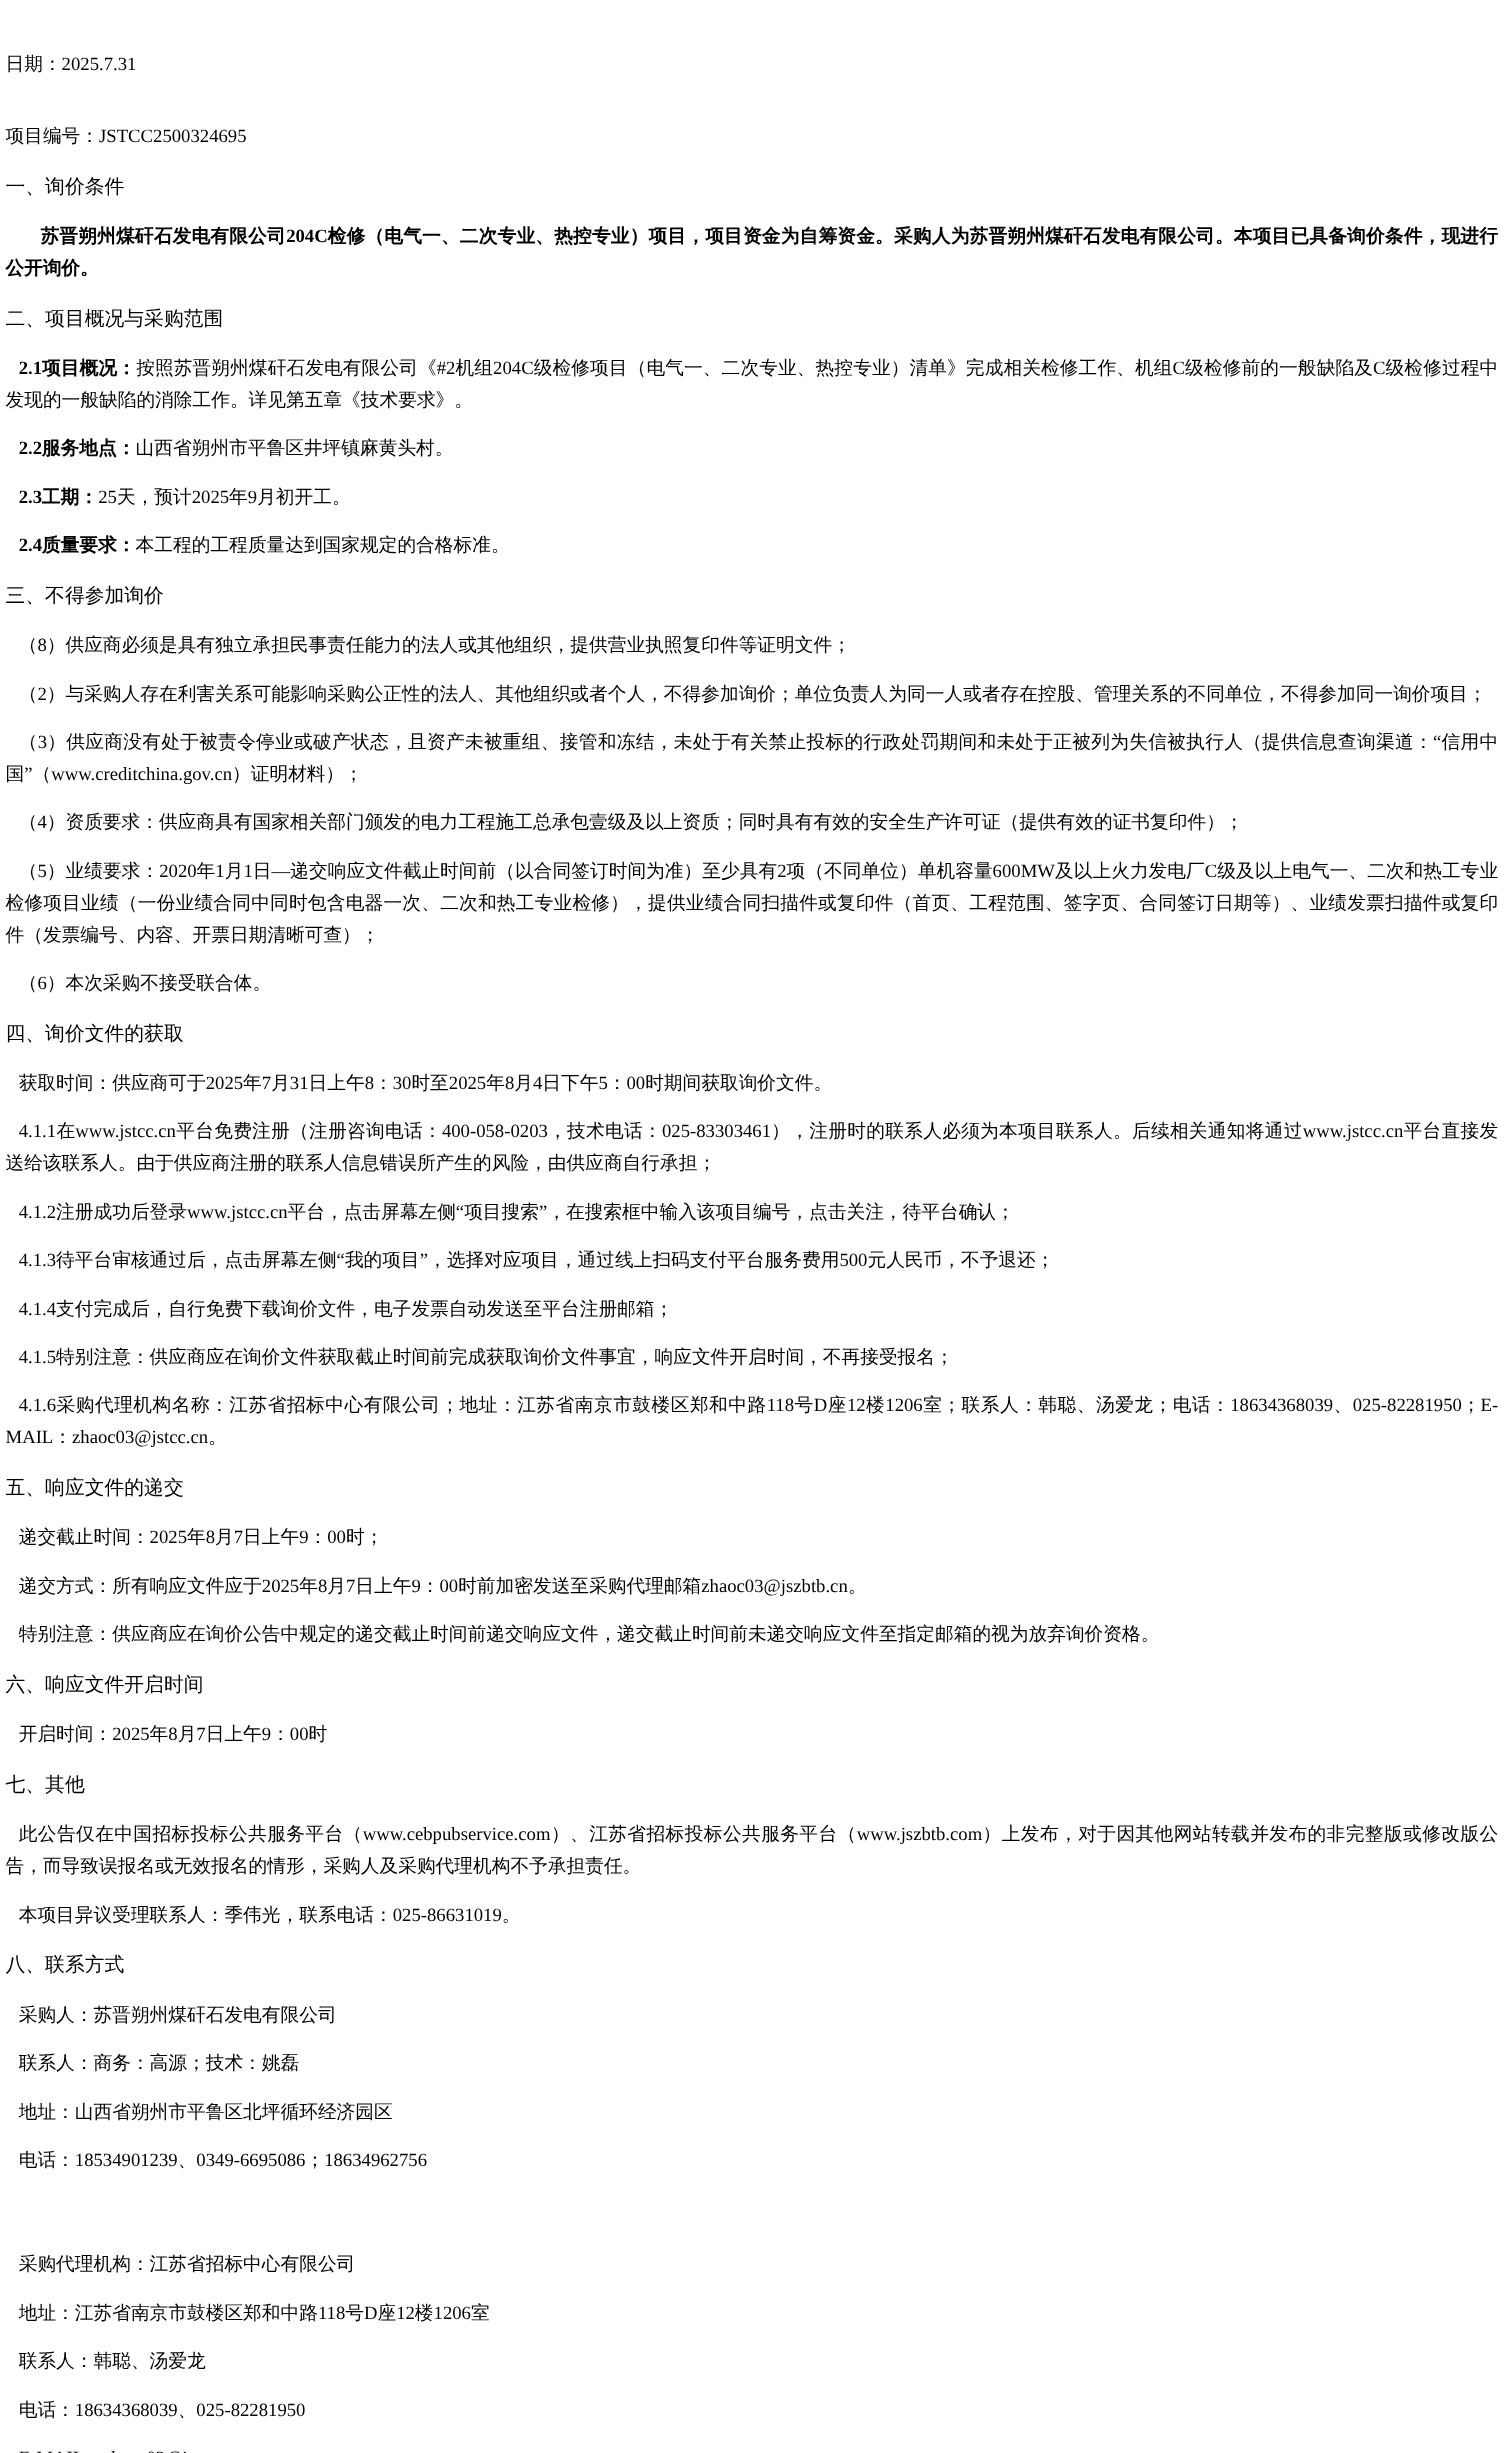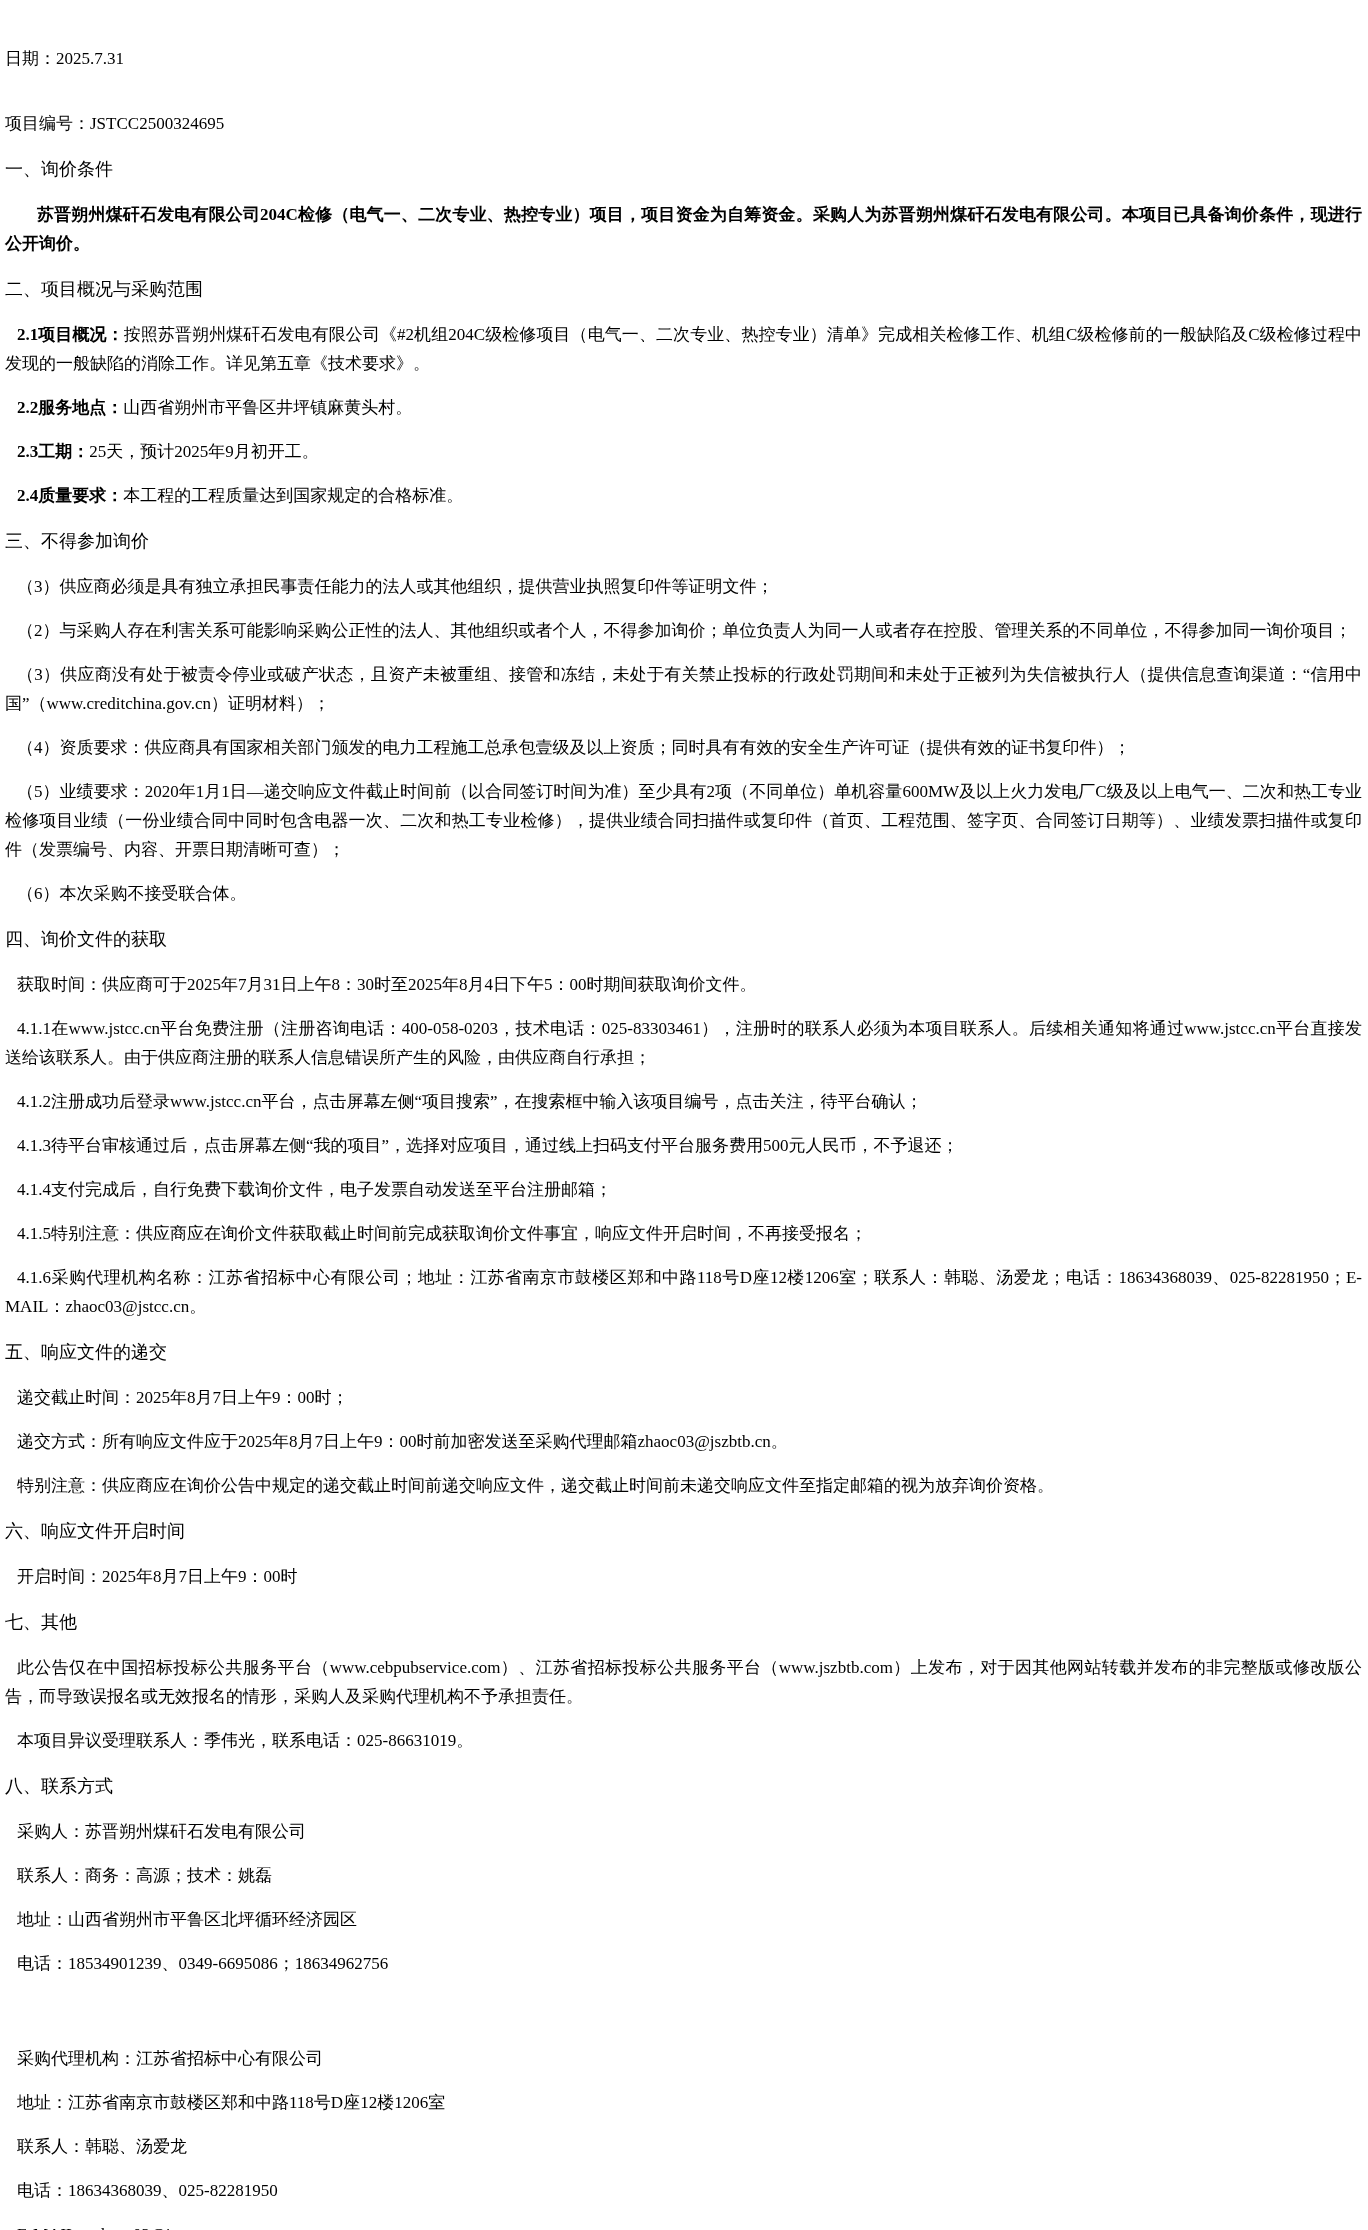--- a/index.html
+++ b/index.html
@@ -44,21 +44,21 @@
   <h2 class="sec">一、询价条件</h2>
   <p class="para i2">苏晋朔州煤矸石发电有限公司204C检修（电气一、二次专业、热控专业）项目，项目资金为自筹资金。采购人为苏晋朔州煤矸石发电有限公司。本项目已具备询价条件，现进行公开询价。</p>
 
   <h2 class="sec">二、项目概况与采购范围</h2>
   <p class="para i1"><b class="lbl">2.1项目概况：</b><span>按照苏晋朔州煤矸石发电有限公司《#2机组204C级检修项目（电气一、二次专业、热控专业）清单》完成相关检修工作、机组C级检修前的一般缺陷及C级检修过程中发现的一般缺陷的消除工作。详见第五章《技术要求》。</span></p>
   <p class="para i1"><b class="lbl">2.2服务地点：</b><span>山西省朔州市平鲁区井坪镇麻黄头村。</span></p>
   <p class="para i1"><b class="lbl">2.3工期：</b><span>25天，预计2025年9月初开工。</span></p>
   <p class="para i1"><b class="lbl">2.4质量要求：</b><span>本工程的工程质量达到国家规定的合格标准。</span></p>
 
   <h2 class="sec">三、不得参加询价</h2>
-  <p class="para i1">（3）供应商必须是具有独立承担民事责任能力的法人或其他组织，提供营业执照复印件等证明文件；</p>
+  <p class="para i1">（8）供应商必须是具有独立承担民事责任能力的法人或其他组织，提供营业执照复印件等证明文件；</p>
   <p class="para i1">（2）与采购人存在利害关系可能影响采购公正性的法人、其他组织或者个人，不得参加询价；单位负责人为同一人或者存在控股、管理关系的不同单位，不得参加同一询价项目；</p>
   <p class="para i1">（3）供应商没有处于被责令停业或破产状态，且资产未被重组、接管和冻结，未处于有关禁止投标的行政处罚期间和未处于正被列为失信被执行人（提供信息查询渠道：“信用中国”（www.creditchina.gov.cn）证明材料）；</p>
   <p class="para i1">（4）资质要求：供应商具有国家相关部门颁发的电力工程施工总承包壹级及以上资质；同时具有有效的安全生产许可证（提供有效的证书复印件）；</p>
   <p class="para i1">（5）业绩要求：2020年1月1日—递交响应文件截止时间前（以合同签订时间为准）至少具有2项（不同单位）单机容量600MW及以上火力发电厂C级及以上电气一、二次和热工专业检修项目业绩（一份业绩合同中同时包含电器一次、二次和热工专业检修），提供业绩合同扫描件或复印件（首页、工程范围、签字页、合同签订日期等）、业绩发票扫描件或复印件（发票编号、内容、开票日期清晰可查）；</p>
   <p class="para i1">（6）本次采购不接受联合体。</p>
 
   <h2 class="sec">四、询价文件的获取</h2>
   <p class="para i1">获取时间：供应商可于2025年7月31日上午8：30时至2025年8月4日下午5：00时期间获取询价文件。</p>
   <p class="para i1">4.1.1在www.jstcc.cn平台免费注册（注册咨询电话：400-058-0203，技术电话：025-83303461），注册时的联系人必须为本项目联系人。后续相关通知将通过www.jstcc.cn平台直接发送给该联系人。由于供应商注册的联系人信息错误所产生的风险，由供应商自行承担；</p>
   <p class="para i1">4.1.2注册成功后登录www.jstcc.cn平台，点击屏幕左侧“项目搜索”，在搜索框中输入该项目编号，点击关注，待平台确认；</p>

